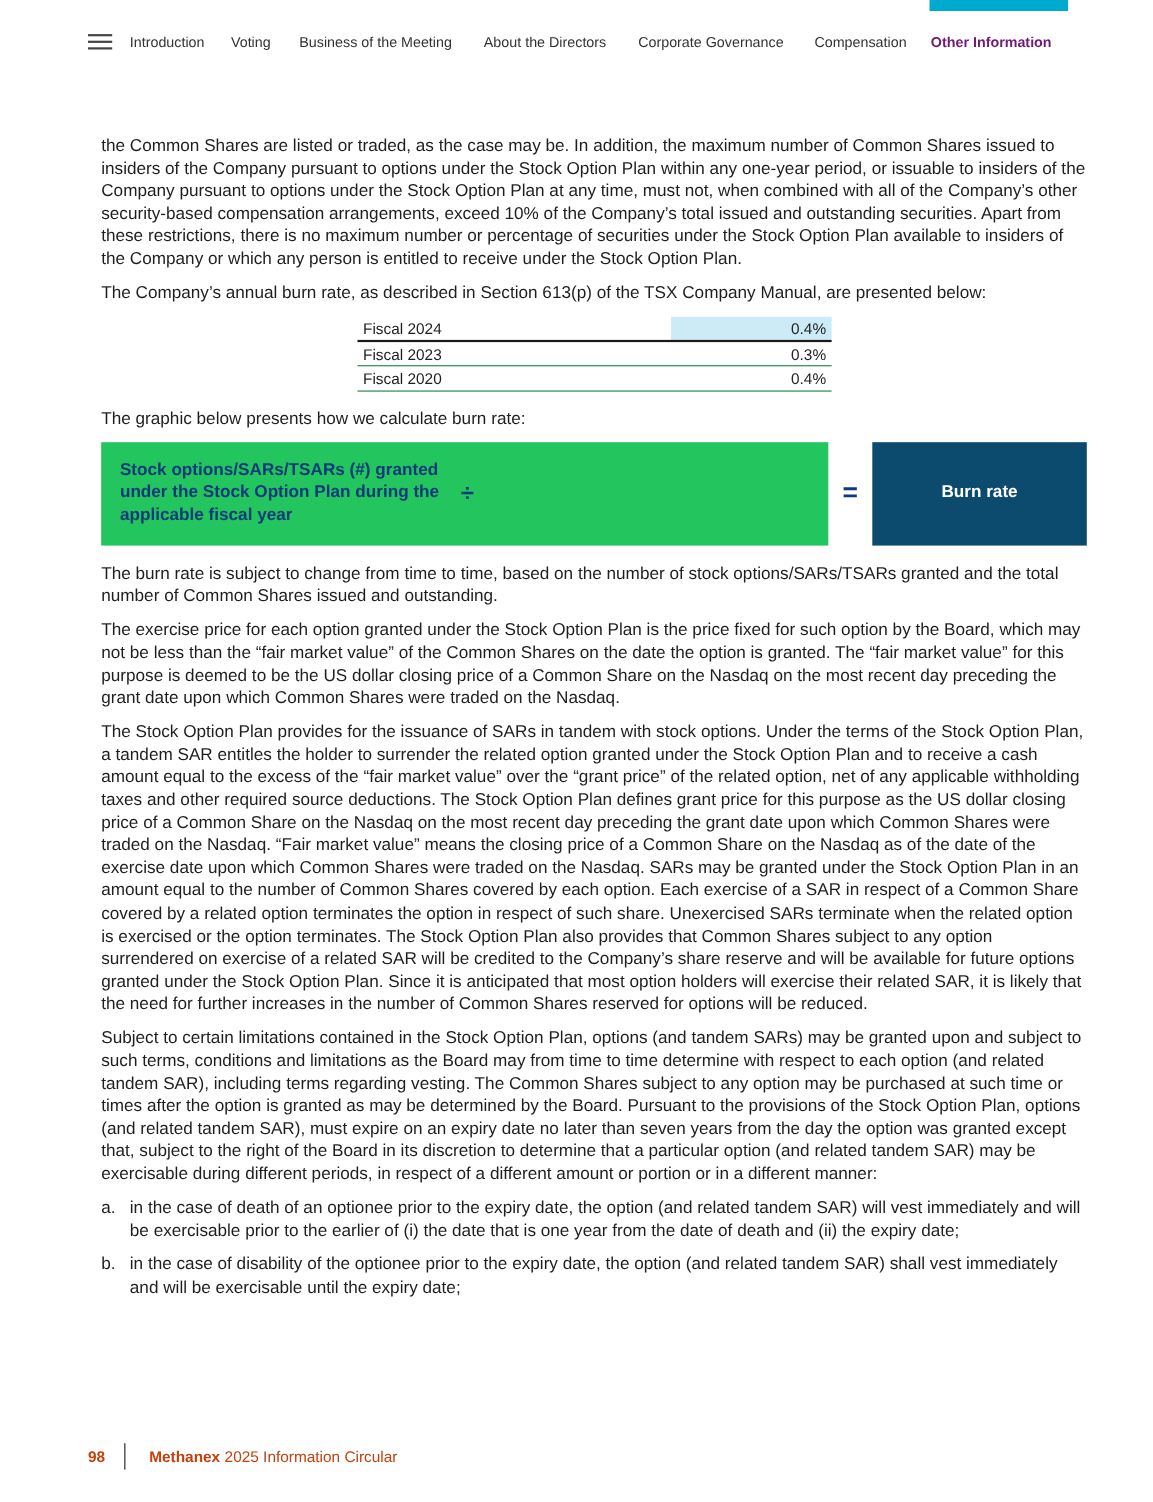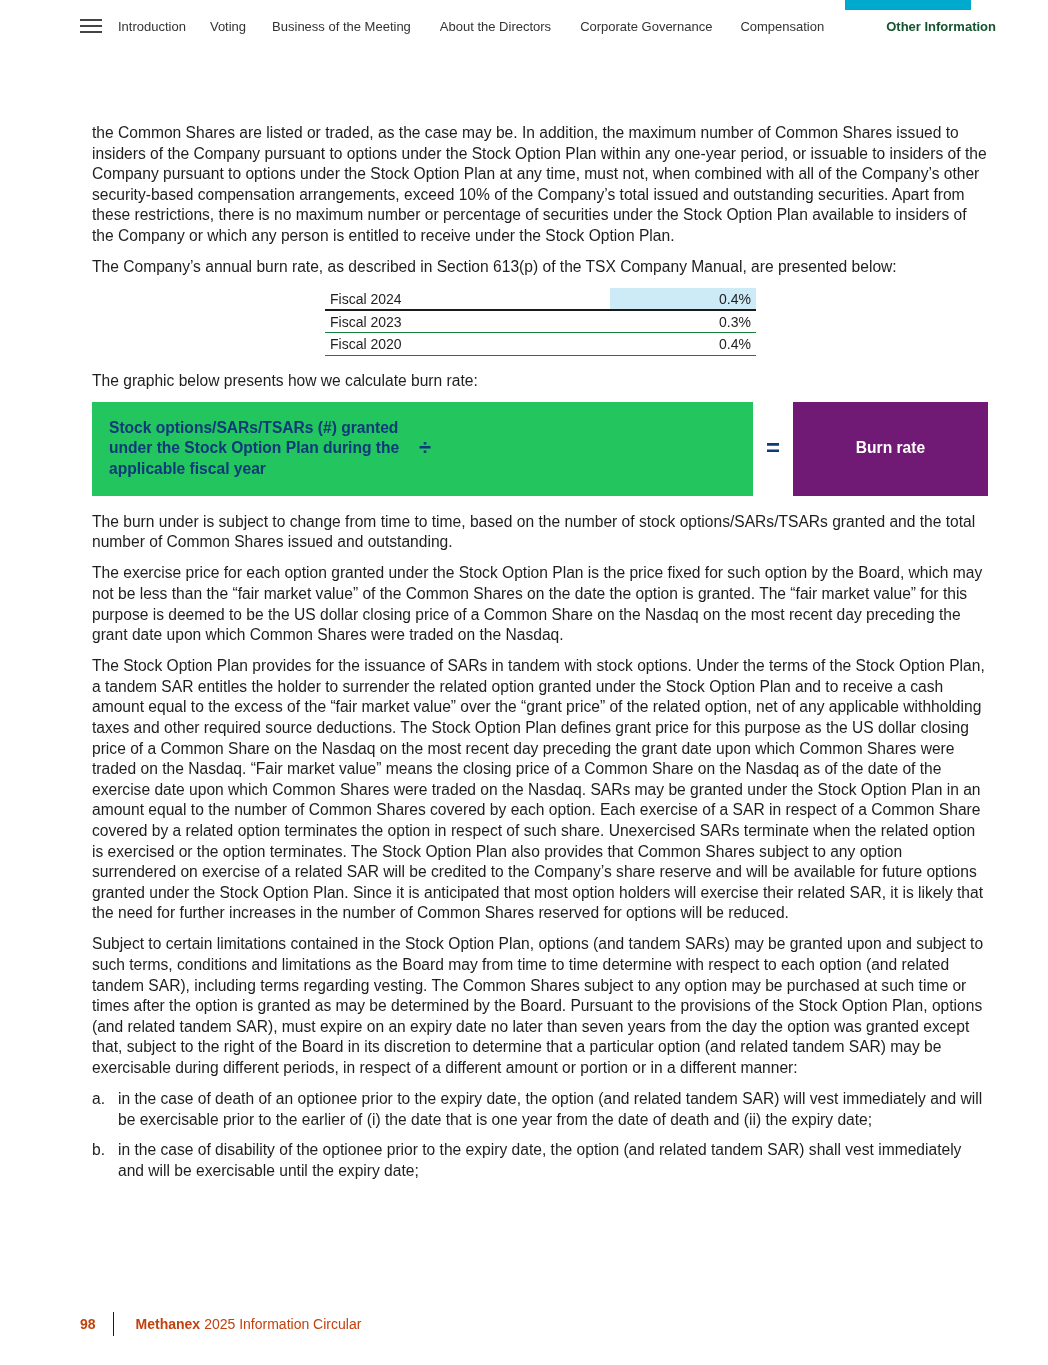--- a/index.html
+++ b/index.html
@@ -1,43 +1,43 @@
 <!DOCTYPE html>
 <html><head>
   <meta charset="utf-8">
   <style>
     * { box-sizing: border-box; margin: 0; padding: 0; }
     html, body { width: 1048px; height: 1365px; background: #ffffff; overflow: hidden; }
     body { position: relative; font-family: "Liberation Sans", "DejaVu Sans", sans-serif; color: #1a1a1a; }
 
     .top-accent { position: absolute; left: 845px; top: 0; width: 126px; height: 10px; background: #00a9ce; }
 
-    .nav { position: absolute; left: 80px; top: 17px; height: 18px; display: flex; align-items: center; font-size: 13px; color: #333333; }
+    .nav { position: absolute; left: 80px; top: 29px; height: 18px; display: flex; align-items: center; font-size: 13px; color: #333333; }
     .nav .menu-icon { width: 22px; height: 14px; display: flex; flex-direction: column; justify-content: space-between; margin-right: 16px; cursor: pointer; }
     .nav .menu-icon span { display: block; height: 2px; background: #444444; }
     .nav .nav-item { cursor: pointer; white-space: nowrap; }
-    .nav .nav-item.active { font-weight: bold; color: #14532d; margin-left: 40px; }
+    .nav .nav-item.active { font-weight: bold; color: #701a75; }
 
     .content { position: absolute; left: 92px; top: 123px; width: 898px; font-size: 15.6px; line-height: 20.6px; color: #1e1e1e; }
     .content p { margin-bottom: 10.5px; }
 
     .burn-table { width: 431px; margin: 4px 0 0 233px; border-collapse: collapse; font-size: 14px; }
     .burn-table td { height: 22.3px; padding: 0 5px; border-bottom: 1px solid #15803d; vertical-align: middle; }
     .burn-table td.val { text-align: right; }
     .burn-table tr.first td { border-bottom: 2px solid #1a1a1a; }
     .burn-table tr.first td.val { background: #cdebf7; }
     .burn-table-wrap { margin-bottom: 15px; }
 
     .formula { display: flex; height: 94px; margin: 2px 0 16px 0; }
     .formula .num-box { width: 661px; background: #22c55e; display: flex; align-items: center; padding-left: 17px; color: #0f3a7a; font-weight: bold; font-size: 15.6px; line-height: 20.6px; }
     .formula .num-text { width: 296px; }
     .formula .divide { width: 40px; text-align: center; font-size: 22px; }
     .formula .den-text { width: 290px; }
     .formula .equals { width: 40px; display: flex; align-items: center; justify-content: center; color: #0f3a7a; font-size: 24px; font-weight: bold; }
-    .formula .result-box { width: 195px; background: #701a75; color: #ffffff; display: flex; align-items: center; justify-content: center; font-weight: bold; font-size: 15.6px; }
+    .formula .result-box { width: 195px; background: #0c4a6e; color: #ffffff; display: flex; align-items: center; justify-content: center; font-weight: bold; font-size: 15.6px; }
 
     .list { list-style: none; }
     .list li { display: flex; margin-bottom: 10px; }
     .list .marker { width: 26px; flex-shrink: 0; }
 
     .footer { position: absolute; left: 80px; top: 1312px; height: 24px; display: flex; align-items: center; font-size: 14px; color: #c2410c; }
     .footer .page-num { font-weight: bold; }
     .footer .divider { width: 1px; height: 24px; background: #1a1a1a; margin: 0 22px 0 17px; }
     .footer .brand { font-weight: bold; margin-right: 4px; }
   </style>
@@ -88,21 +88,21 @@
 
   <div class="formula">
     <div class="num-box">
       <div class="num-text">Stock options/SARs/TSARs (#) granted under the Stock Option Plan during the applicable fiscal year</div>
       <div class="divide">÷</div>
     </div>
     <div class="equals">=</div>
     <div class="result-box">Burn rate</div>
   </div>
 
-  <p>The burn under is subject to change from time to time, based on the number of stock options/SARs/TSARs granted and the total number of Common Shares issued and outstanding.</p>
+  <p>The burn rate is subject to change from time to time, based on the number of stock options/SARs/TSARs granted and the total number of Common Shares issued and outstanding.</p>
   <p>The exercise price for each option granted under the Stock Option Plan is the price fixed for such option by the Board, which may not be less than the “fair market value” of the Common Shares on the date the option is granted. The “fair market value” for this purpose is deemed to be the US dollar closing price of a Common Share on the Nasdaq on the most recent day preceding the grant date upon which Common Shares were traded on the Nasdaq.</p>
   <p>The Stock Option Plan provides for the issuance of SARs in tandem with stock options. Under the terms of the Stock Option Plan, a tandem SAR entitles the holder to surrender the related option granted under the Stock Option Plan and to receive a cash amount equal to the excess of the “fair market value” over the “grant price” of the related option, net of any applicable withholding taxes and other required source deductions. The Stock Option Plan defines grant price for this purpose as the US dollar closing price of a Common Share on the Nasdaq on the most recent day preceding the grant date upon which Common Shares were traded on the Nasdaq. “Fair market value” means the closing price of a Common Share on the Nasdaq as of the date of the exercise date upon which Common Shares were traded on the Nasdaq. SARs may be granted under the Stock Option Plan in an amount equal to the number of Common Shares covered by each option. Each exercise of a SAR in respect of a Common Share covered by a related option terminates the option in respect of such share. Unexercised SARs terminate when the related option is exercised or the option terminates. The Stock Option Plan also provides that Common Shares subject to any option surrendered on exercise of a related SAR will be credited to the Company’s share reserve and will be available for future options granted under the Stock Option Plan. Since it is anticipated that most option holders will exercise their related SAR, it is likely that the need for further increases in the number of Common Shares reserved for options will be reduced.</p>
   <p>Subject to certain limitations contained in the Stock Option Plan, options (and tandem SARs) may be granted upon and subject to such terms, conditions and limitations as the Board may from time to time determine with respect to each option (and related tandem SAR), including terms regarding vesting. The Common Shares subject to any option may be purchased at such time or times after the option is granted as may be determined by the Board. Pursuant to the provisions of the Stock Option Plan, options (and related tandem SAR), must expire on an expiry date no later than seven years from the day the option was granted except that, subject to the right of the Board in its discretion to determine that a particular option (and related tandem SAR) may be exercisable during different periods, in respect of a different amount or portion or in a different manner:</p>
 
   <ul class="list">
     <li>
       <span class="marker">a.</span>
       <span>in the case of death of an optionee prior to the expiry date, the option (and related tandem SAR) will vest immediately and will be exercisable prior to the earlier of (i) the date that is one year from the date of death and (ii) the expiry date;</span>
     </li>
     <li>

